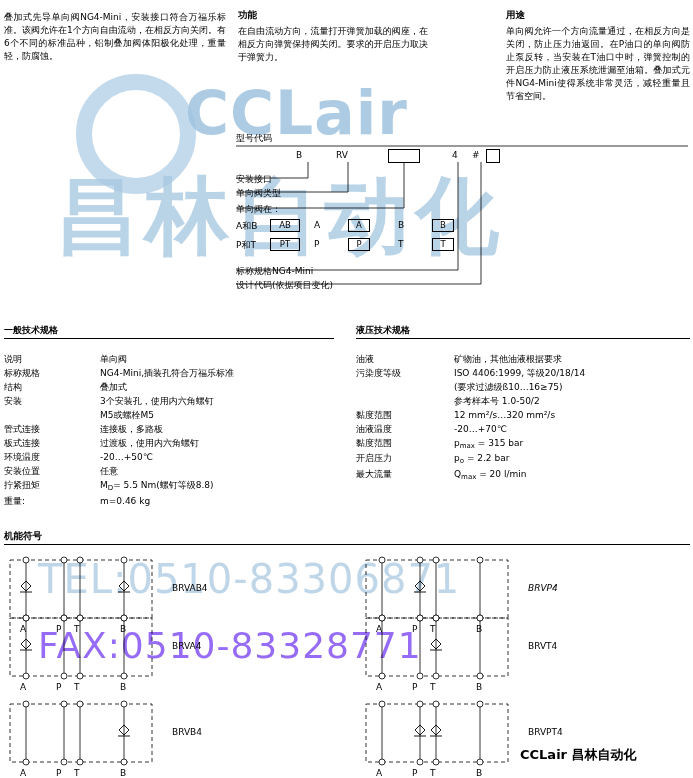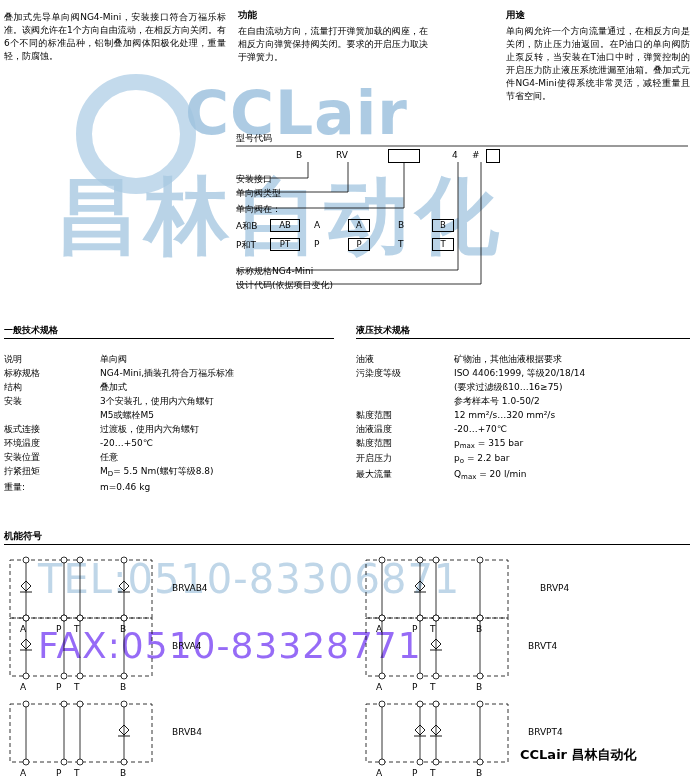--- a/index.html
+++ b/index.html
@@ -151,20 +151,24 @@
         </tr>
         <tr>
           <td class="k">安装</td>
           <td>3个安装孔，使用内六角螺钉</td>
         </tr>
         <tr>
           <td class="k"></td>
           <td>M5或螺栓M5</td>
         </tr>
         <tr>
+          <td class="k">管式连接</td>
+          <td>连接板，多路板</td>
+        </tr>
+        <tr>
           <td class="k">板式连接</td>
           <td>过渡板，使用内六角螺钉</td>
         </tr>
         <tr>
           <td class="k">环境温度</td>
           <td>-20…+50℃</td>
         </tr>
         <tr>
           <td class="k">安装位置</td>
           <td>任意</td>
@@ -275,21 +279,21 @@
         <circle cx="120" cy="4" r="3" fill="#fff" stroke="#000" stroke-width="0.8"></circle>
     <g stroke="#000" stroke-width="0.9" fill="none">
       <path d="M55 30 L60 25 L65 30 L60 35 Z"></path>
       <line x1="54" y1="36" x2="66" y2="36"></line>
     </g>
       </svg>
       <div class="lbl" style="left:16px;top:68px;">A</div>
       <div class="lbl" style="left:52px;top:68px;">P</div>
       <div class="lbl" style="left:70px;top:68px;">T</div>
       <div class="lbl" style="left:116px;top:68px;">B</div>
-      <div class="lbl" style="left:180px;top:27px;font-size:9px;">BRVP4</div>
+      <div class="lbl" style="left:168px;top:27px;font-size:9px;font-style:italic;">BRVP4</div>
     </div>
     <div class="sym" style="left: 4px; top: 614px; width: 262px; height: 78px;">
       <svg width="162" height="80" viewBox="0 0 162 80">
         <rect x="6" y="4" width="142" height="58" fill="none" stroke="#000" stroke-width="0.8" stroke-dasharray="4,3"></rect>
         <line x1="22" y1="4" x2="22" y2="62" stroke="#000" stroke-width="0.8"></line>
         <circle cx="22" cy="62" r="3" fill="#fff" stroke="#000" stroke-width="0.8"></circle>
         <circle cx="22" cy="4" r="3" fill="#fff" stroke="#000" stroke-width="0.8"></circle>
         <line x1="60" y1="4" x2="60" y2="62" stroke="#000" stroke-width="0.8"></line>
         <circle cx="60" cy="62" r="3" fill="#fff" stroke="#000" stroke-width="0.8"></circle>
         <circle cx="60" cy="4" r="3" fill="#fff" stroke="#000" stroke-width="0.8"></circle>

